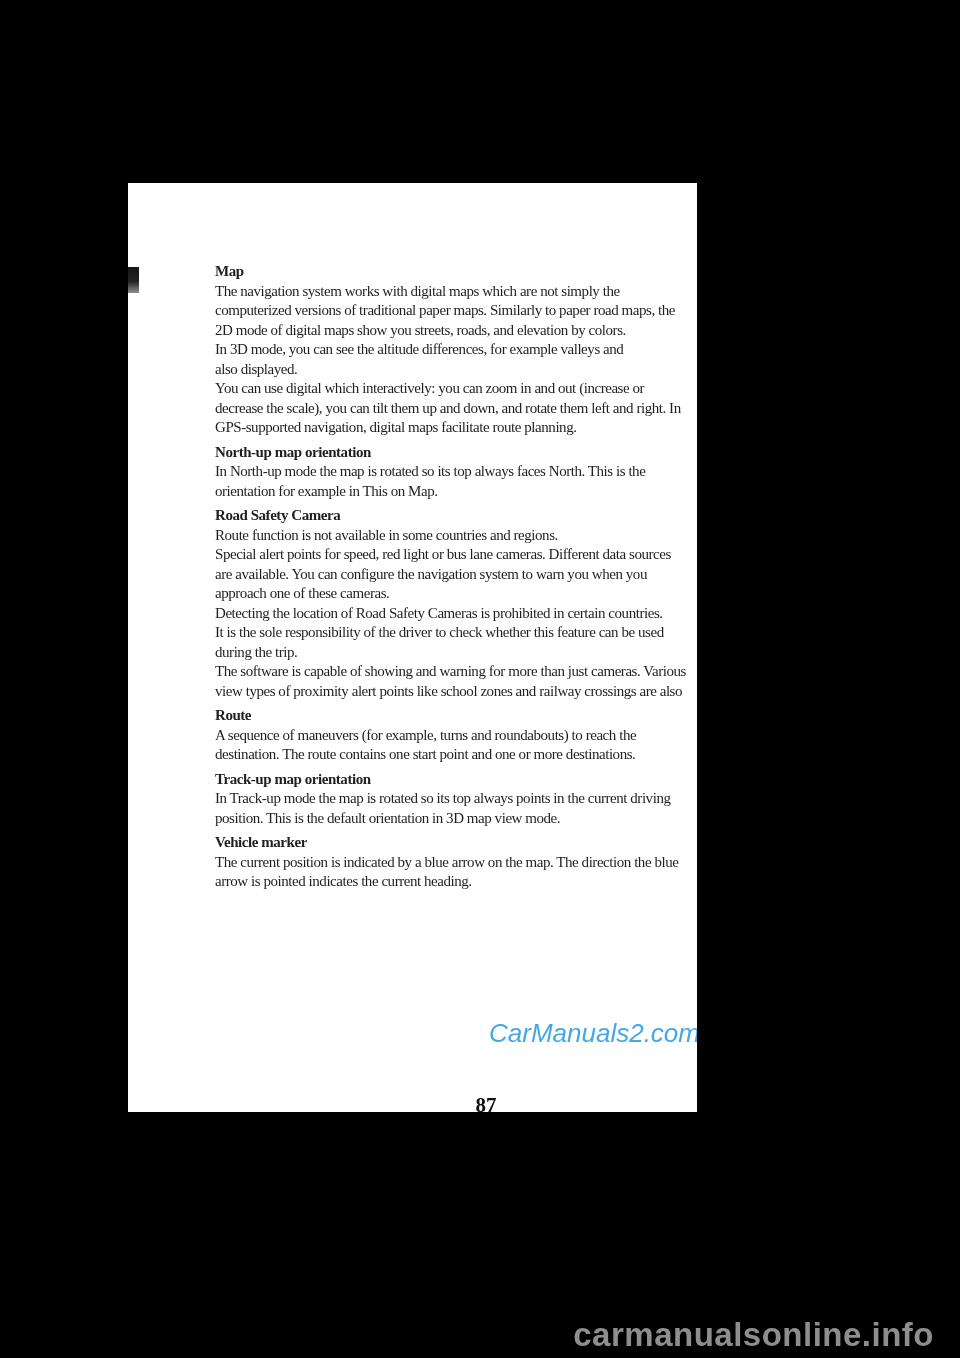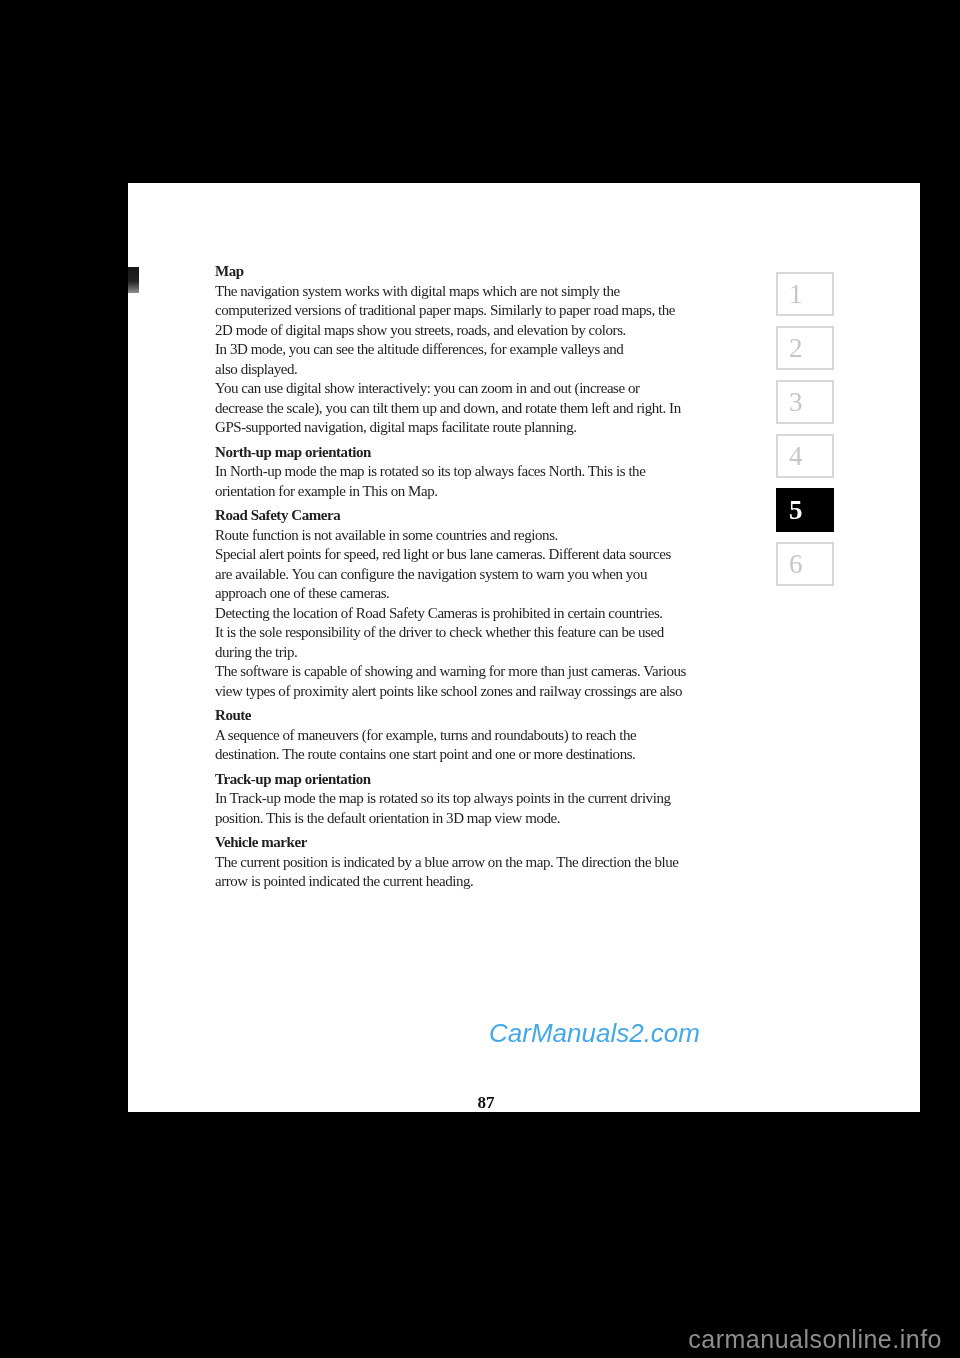--- a/index.html
+++ b/index.html
@@ -8,21 +8,21 @@
     width: 960px;
     height: 1358px;
     background: var(--background, #000);
     overflow: hidden;
     font-family: "Liberation Serif", serif;
   }
   .page {
     position: absolute;
     left: 128px;
     top: 183px;
-    width: 792px;
+    width: 569px;
     height: 929px;
     background: var(--page, #fff);
     overflow: hidden;
   }
   .edge-tab {
     position: absolute;
     left: 0;
     top: 84px;
     width: 11px;
     height: 26px;
@@ -75,49 +75,49 @@
     color: var(--watermark-blue, #45a7e8);
     font-style: italic;
   }
   .page-number {
     position: absolute;
     left: 328px;
     top: 910px;
     width: 60px;
     text-align: center;
     font-weight: bold;
-    font-size: 17px;
+    font-size: 21px;
     color: #111;
   }
   .footer-brand {
     position: absolute;
-    right: 18px;
+    right: 26px;
     bottom: 4px;
     font-family: "Liberation Sans", sans-serif;
-    font-size: 25px;
-    font-weight: normal;
+    font-size: 33px;
+    font-weight: bold;
     letter-spacing: 0.5px;
     color: var(--footer-gray, #8e8e8e);
   }
 </style>
 </head>
 <body>
 
 <div class="canvas">
   <div class="page">
     <div class="edge-tab"></div>
     <div class="text-column" id="sections-root">
         <div class="section">
           <div class="heading">Map</div>
           <div class="body-line">The navigation system works with digital maps which are not simply the</div>
           <div class="body-line">computerized versions of traditional paper maps. Similarly to paper road maps, the</div>
           <div class="body-line">2D mode of digital maps show you streets, roads, and elevation by colors.</div>
           <div class="body-line">In 3D mode, you can see the altitude differences, for example valleys and</div>
           <div class="body-line">also displayed.</div>
-          <div class="body-line">You can use digital show interactively: you can zoom in and out (increase or</div>
+          <div class="body-line">You can use digital which interactively: you can zoom in and out (increase or</div>
           <div class="body-line">decrease the scale), you can tilt them up and down, and rotate them left and right. In</div>
           <div class="body-line">GPS-supported navigation, digital maps facilitate route planning.</div>
         </div>
         <div class="section">
           <div class="heading">North-up map orientation</div>
           <div class="body-line">In North-up mode the map is rotated so its top always faces North. This is the</div>
           <div class="body-line">orientation for example in This on Map.</div>
         </div>
         <div class="section">
           <div class="heading">Road Safety Camera</div>
@@ -137,21 +137,21 @@
           <div class="body-line">destination. The route contains one start point and one or more destinations.</div>
         </div>
         <div class="section">
           <div class="heading">Track-up map orientation</div>
           <div class="body-line">In Track-up mode the map is rotated so its top always points in the current driving</div>
           <div class="body-line">position. This is the default orientation in 3D map view mode.</div>
         </div>
         <div class="section">
           <div class="heading">Vehicle marker</div>
           <div class="body-line">The current position is indicated by a blue arrow on the map. The direction the blue</div>
-          <div class="body-line">arrow is pointed indicated the current heading.</div>
+          <div class="body-line">arrow is pointed indicates the current heading.</div>
         </div>
       </div>
     <div class="side-tabs" id="tabs-root">
         <div class="side-tab">1</div>
         <div class="side-tab">2</div>
         <div class="side-tab">3</div>
         <div class="side-tab">4</div>
         <div class="side-tab active">5</div>
         <div class="side-tab">6</div>
       </div>

